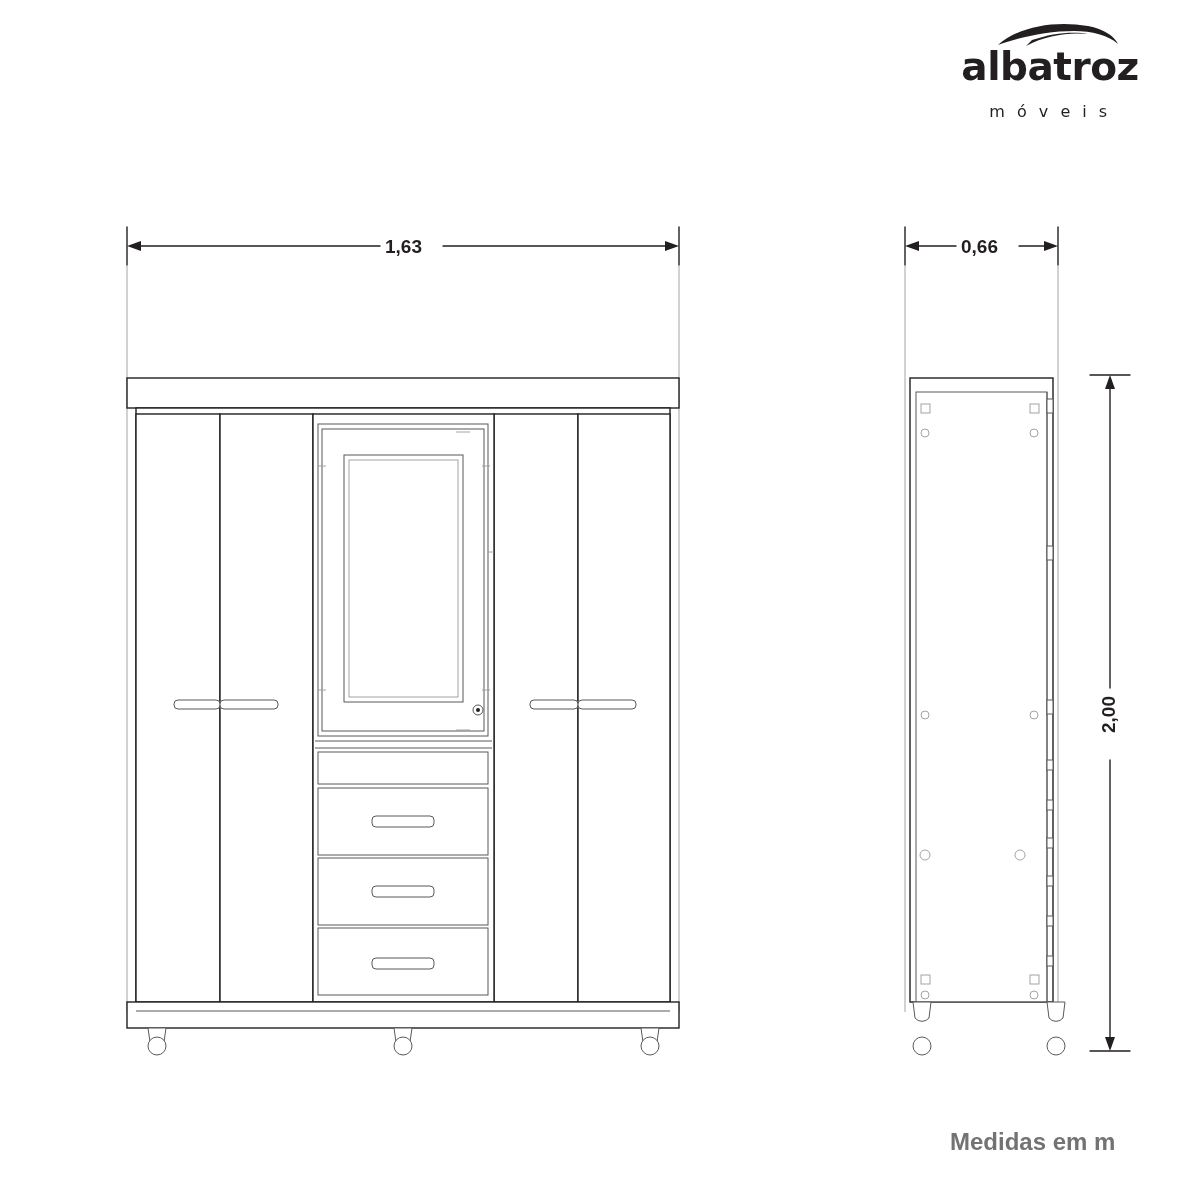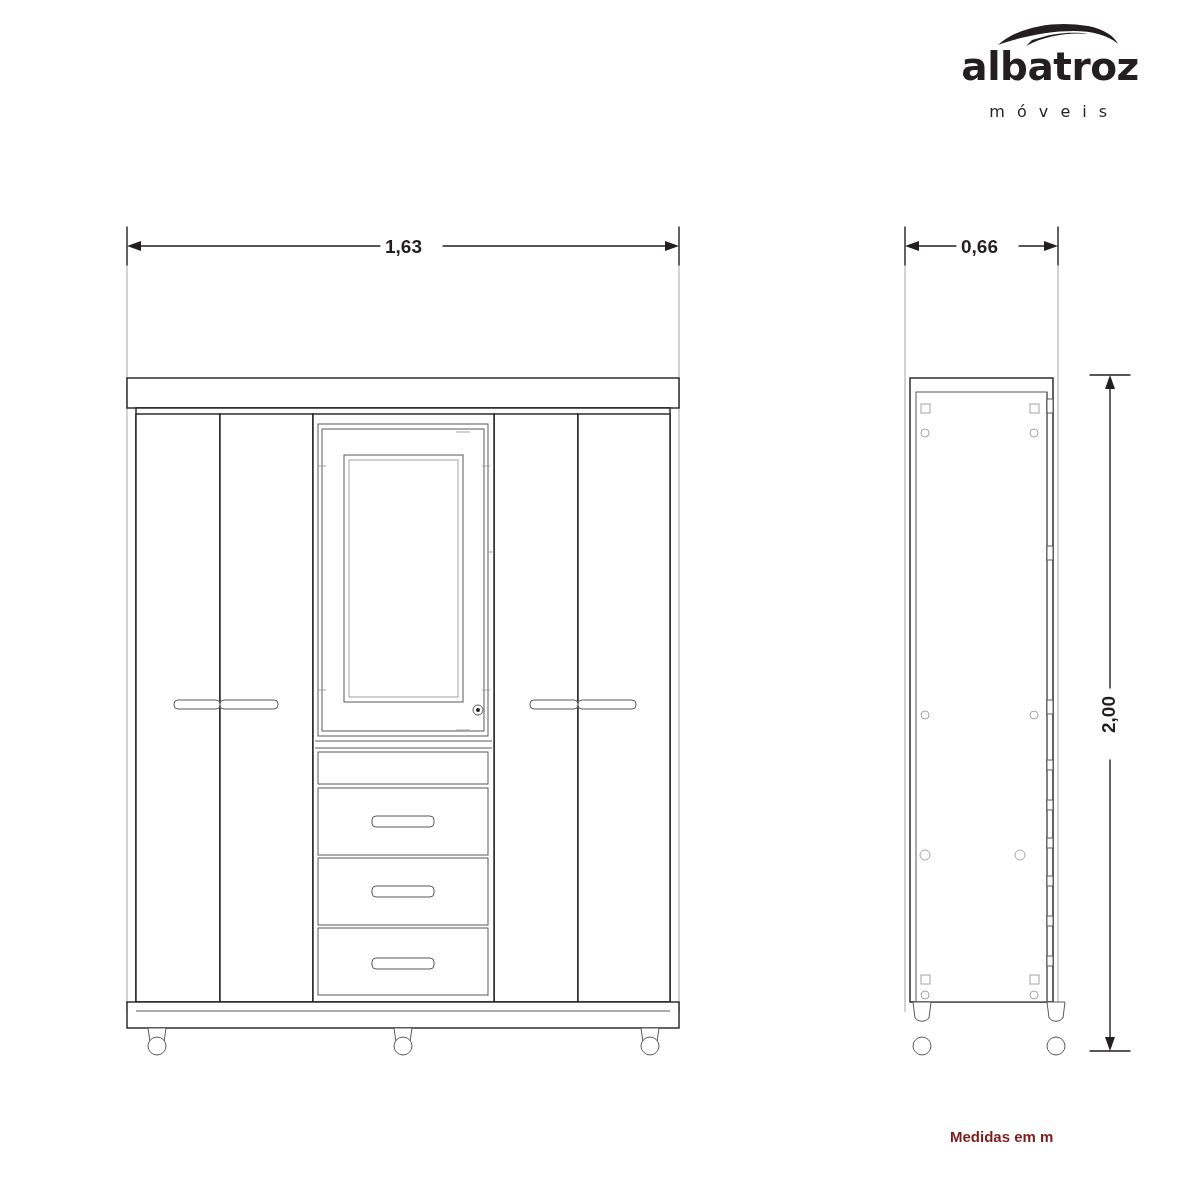--- a/index.html
+++ b/index.html
@@ -70,23 +70,23 @@
   }
   .dim-label.vertical {
     writing-mode: vertical-rl;
     transform: rotate(180deg);
     padding: 6px 0;
   }
   .footnote {
     position: absolute;
     left: 950px;
     top: 1128px;
-    font-size: 15px;
+    font-size: 24px;
     font-weight: bold;
-    color: #7f1d1d;
+    color: #737373;
     white-space: nowrap;
   }
   svg { display: block; }
   .ln  { stroke: #231f20; stroke-width: 1.4; fill: none; }
   .ln-thin { stroke: #58595b; stroke-width: 1; fill: none; }
   .ln-light { stroke: #9a9a9a; stroke-width: 0.9; fill: none; }
   .fill-w { fill: #ffffff; }
 </style>
 </head>
 <body>

